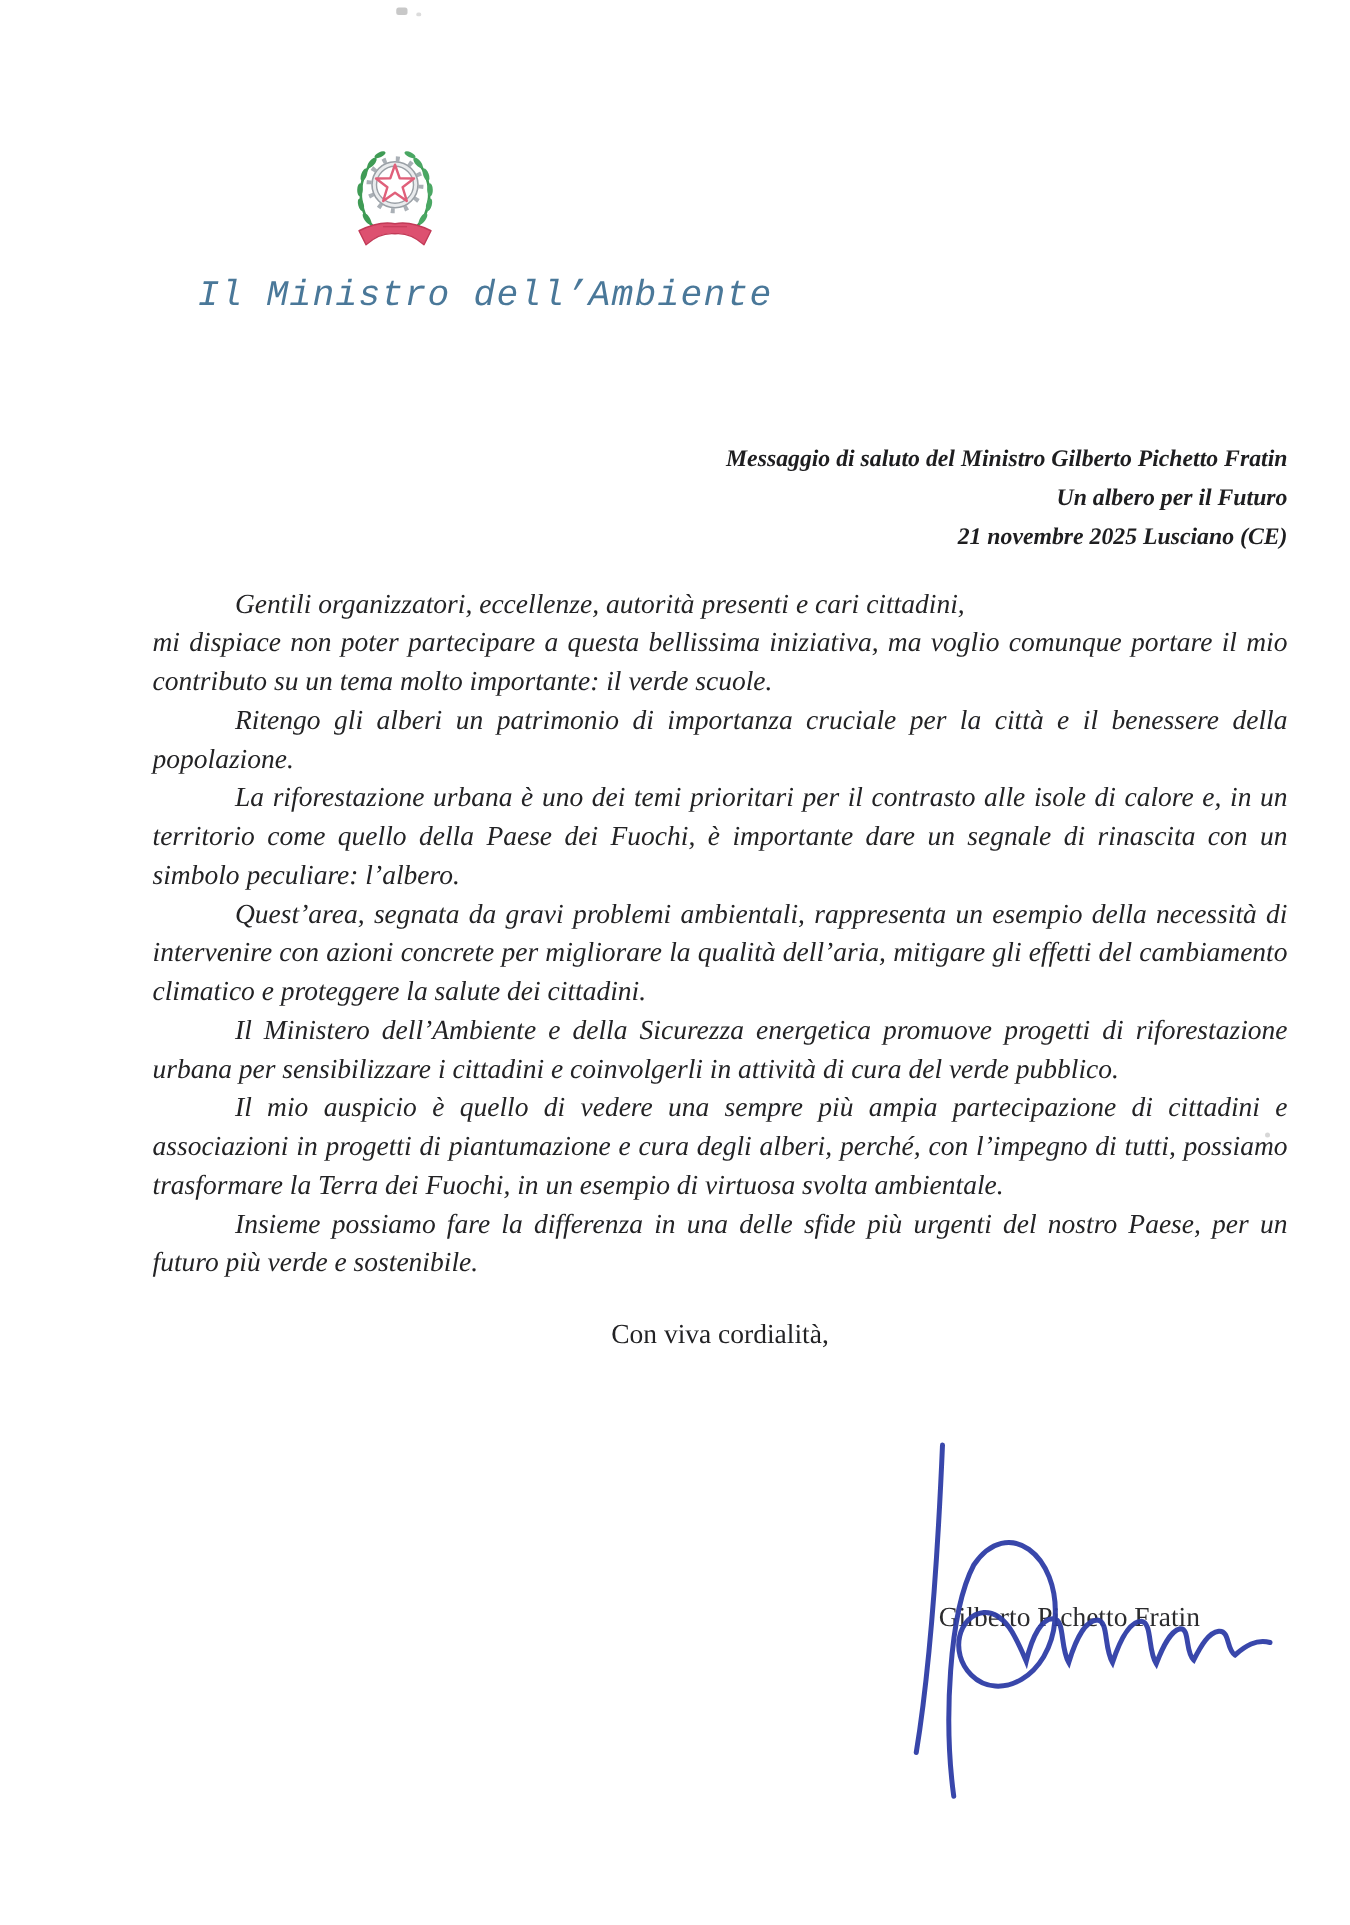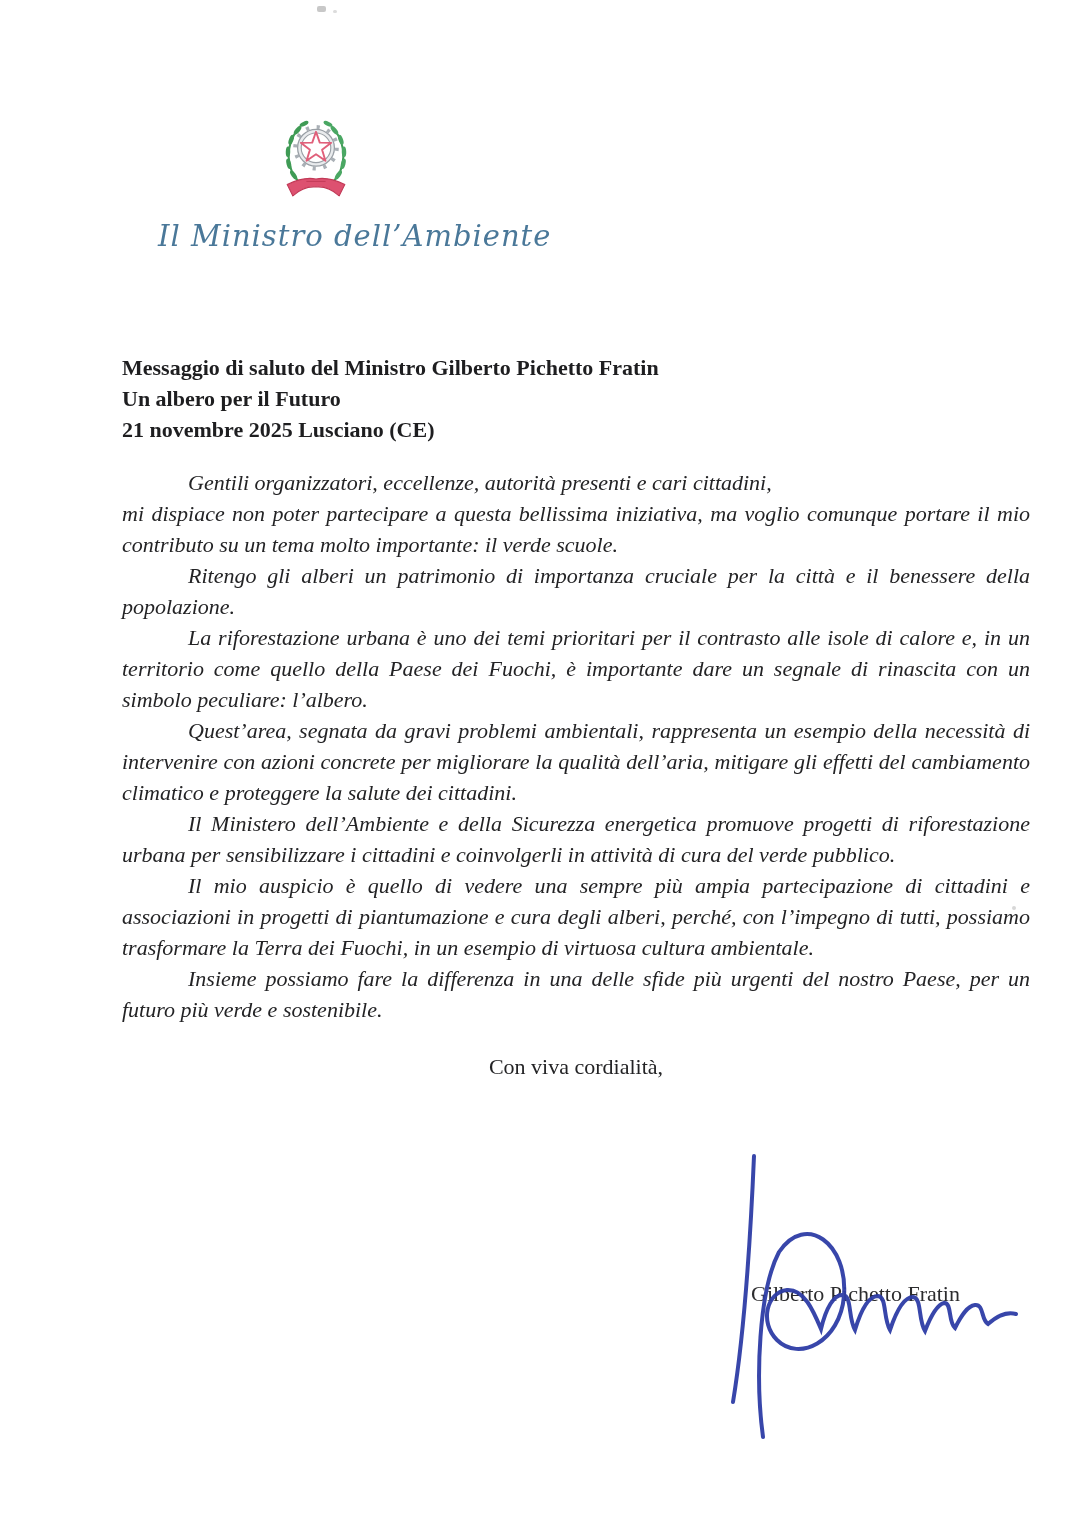--- a/index.html
+++ b/index.html
@@ -25,22 +25,22 @@
     font-family:"DejaVu Serif","Liberation Serif",serif;
     font-style:italic;
     font-size:29px; line-height:45px;
     letter-spacing:1px;
     white-space:nowrap;
   }
 
   
   .content { position:absolute; left:122px; top:352px; width:908px; color:#232325; }
   .title-block {
-    text-align:left; font-weight:bold;
-    font-size:22px; line-height:31px; color:#1e1e20;
+    text-align:right; font-weight:bold;
+    font-size:19px; line-height:31px; color:#1e1e20;font-style:italic;
   }
   .body-block {
     margin-top:22px;
     font-size:22px; line-height:31px;
     text-align:justify;
   }
   .body-block p { margin:0;font-style:italic; }
   .body-block p.ind { text-indent:66px; }
   .closing { margin-top:26px; font-size:22px; line-height:31px;text-align:center; }
 
@@ -86,39 +86,39 @@
     <circle cx="50" cy="44" r="26" fill="none" stroke="#aab0b6" stroke-width="5" stroke-dasharray="4 9.62"></circle>
     <circle cx="50" cy="44" r="23" fill="#e9ebed" stroke="#9aa0a6" stroke-width="1.6"></circle>
     <circle cx="50" cy="44" r="18.5" fill="#ffffff" stroke="#9aa0a6" stroke-width="1.4"></circle>
 
     <path d="M50,24 L54.7,37.5 L69,37.8 L57.6,46.5 L61.8,60.2 L50,52 L38.2,60.2 L42.4,46.5 L31,37.8 L45.3,37.5 Z" fill="#ffffff" stroke="#e0607a" stroke-width="2.4" stroke-linejoin="round"></path>
 
     <path d="M 14 90 C 28 83, 40 81, 50 83 C 60 81, 72 83, 86 90 L 79 104 C 69 95, 60 92, 50 93 C 40 92, 31 95, 21 104 Z" fill="#dd5170" stroke="#c23a57" stroke-width="1.4" stroke-linejoin="round"></path>
     <path d="M 38 86 L 62 86" stroke="#c23a57" stroke-width="1.2" fill="none"></path>
   </svg>
 
-  <div class="letterhead-script" id="lh-script" style="color: rgb(74, 120, 153);">
+  <div class="letterhead-script" id="lh-script" style="color: rgb(74, 120, 153); font-family: Liberation Mono, monospace;">
     <div>Il Ministro dell’Ambiente</div>
   </div>
 
   <div class="content">
     <div class="title-block">
       <div>Messaggio di saluto del Ministro Gilberto Pichetto Fratin</div>
       <div>Un albero per il Futuro</div>
       <div>21 novembre 2025 Lusciano (CE)</div>
     </div>
 
     <div class="body-block">
       <p class="ind">Gentili organizzatori, eccellenze, autorità presenti e cari cittadini,</p>
       <p>mi dispiace non poter partecipare a questa bellissima iniziativa, ma voglio comunque portare il mio contributo su un tema molto importante: il verde scuole.</p>
       <p class="ind">Ritengo gli alberi un patrimonio di importanza cruciale per la città e il benessere della popolazione.</p>
       <p class="ind">La riforestazione urbana è uno dei temi prioritari per il contrasto alle isole di calore e, in un territorio come quello della Paese dei Fuochi, è importante dare un segnale di rinascita con un simbolo peculiare: l’albero.</p>
       <p class="ind">Quest’area, segnata da gravi problemi ambientali, rappresenta un esempio della necessità di intervenire con azioni concrete per migliorare la qualità dell’aria, mitigare gli effetti del cambiamento climatico e proteggere la salute dei cittadini.</p>
       <p class="ind">Il Ministero dell’Ambiente e della Sicurezza energetica promuove progetti di riforestazione urbana per sensibilizzare i cittadini e coinvolgerli in attività di cura del verde pubblico.</p>
-      <p class="ind">Il mio auspicio è quello di vedere una sempre più ampia partecipazione di cittadini e associazioni in progetti di piantumazione e cura degli alberi, perché, con l’impegno di tutti, possiamo trasformare la Terra dei Fuochi, in un esempio di virtuosa cultura ambientale.</p>
+      <p class="ind">Il mio auspicio è quello di vedere una sempre più ampia partecipazione di cittadini e associazioni in progetti di piantumazione e cura degli alberi, perché, con l’impegno di tutti, possiamo trasformare la Terra dei Fuochi, in un esempio di virtuosa svolta ambientale.</p>
       <p class="ind">Insieme possiamo fare la differenza in una delle sfide più urgenti del nostro Paese, per un futuro più verde e sostenibile.</p>
     </div>
 
     <div class="closing">Con viva cordialità,</div>
   </div>
 
   <div class="sig-name">Gilberto Pichetto Fratin</div>
 
   <svg class="sig-ink" viewBox="695 1140 350 315" aria-hidden="true">
     <g fill="none" stroke="#2e3da6" stroke-width="4" stroke-linecap="round" opacity="0.95">

